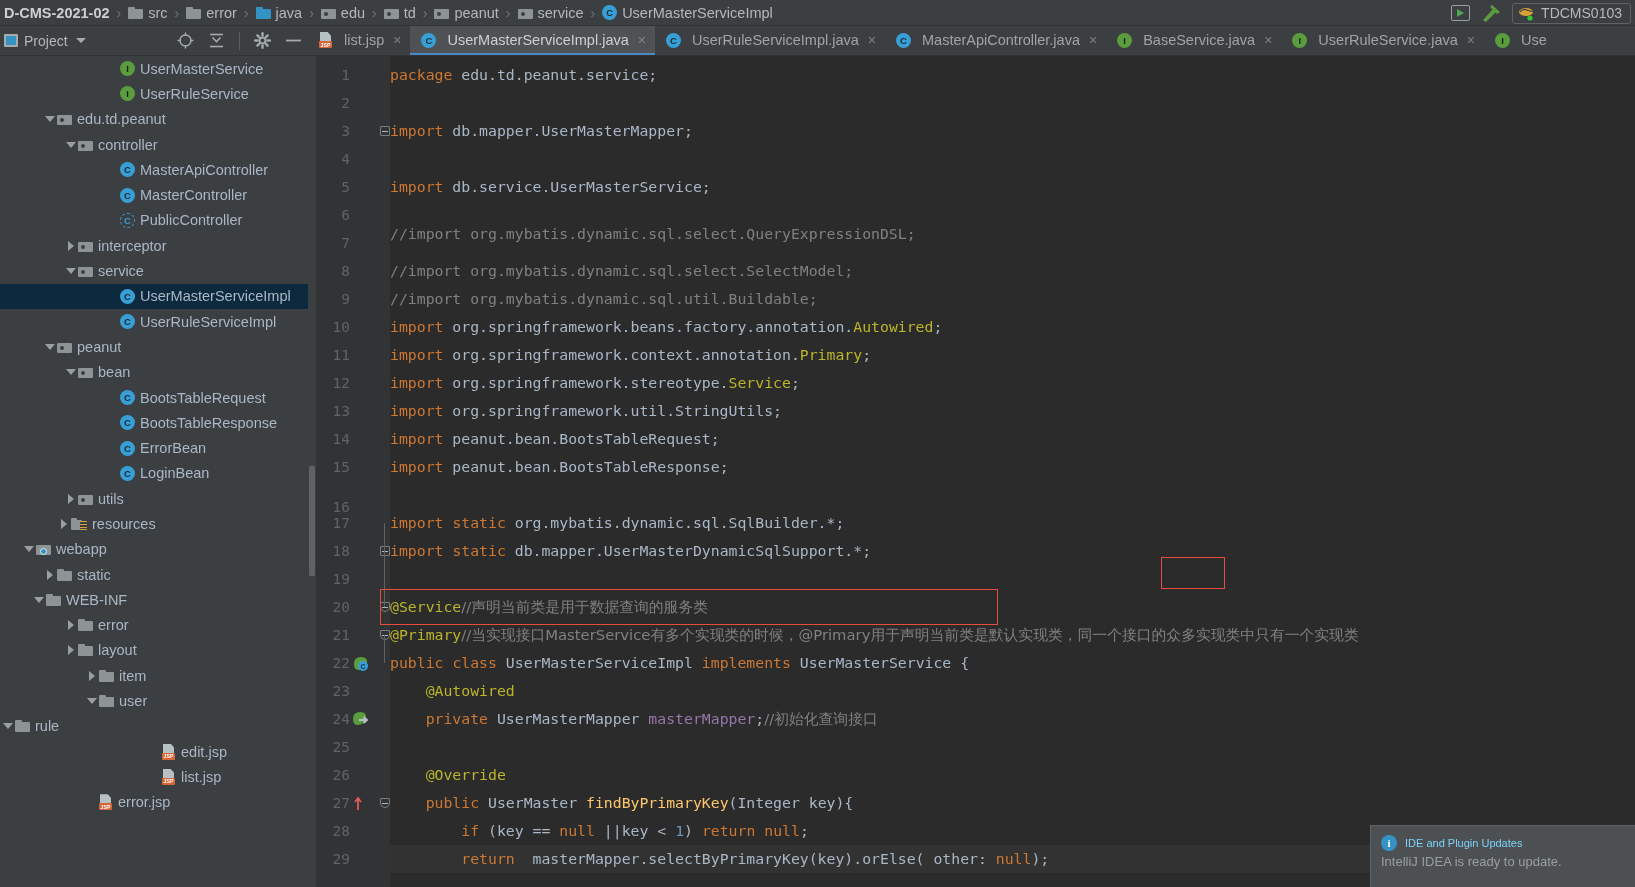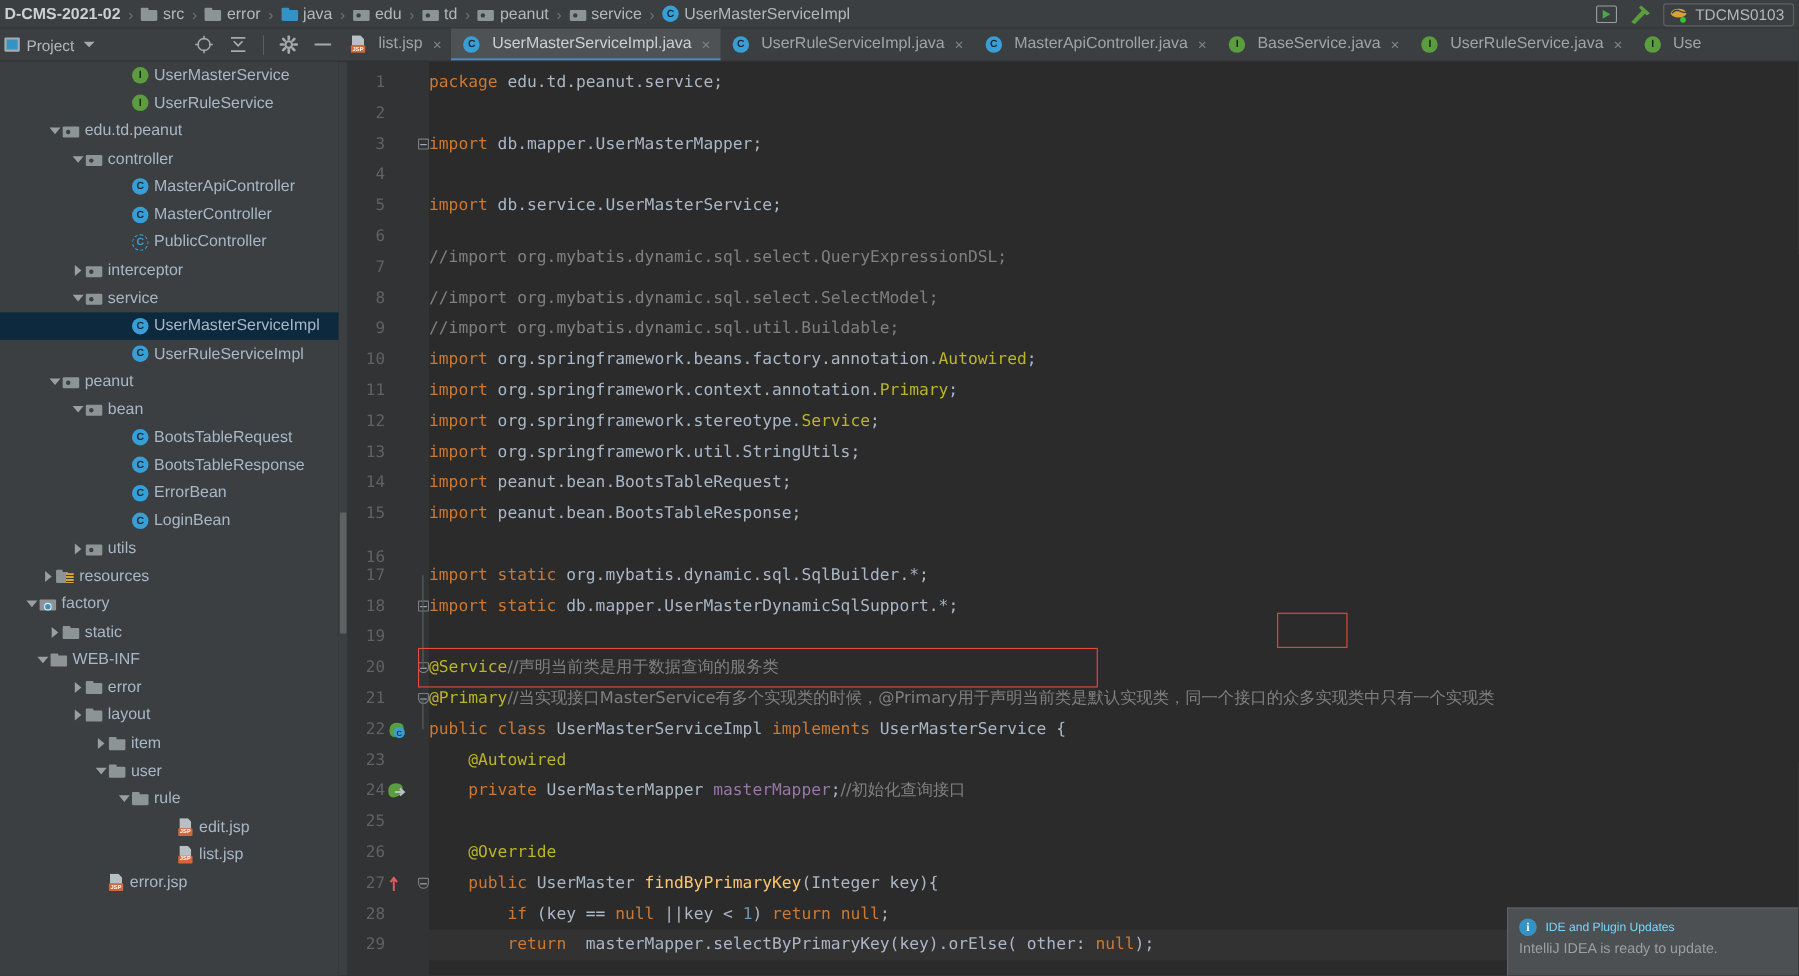--- a/index.html
+++ b/index.html
@@ -412,35 +412,35 @@
         <span class="ic badge c">C</span>
         <span class="lbl">LoginBean</span>
       </div>
       <div class="tree-row" style="padding-left: 63px;">
         <span class="tw">
           <span class="tri-right"></span>
         </span>
         <span class="ic icon-pkg"></span>
         <span class="lbl">utils</span>
       </div>
-      <div class="tree-row" style="padding-left: 36px;">
+      <div class="tree-row" style="padding-left: 36px; margin-left: 20px;">
         <span class="tw">
           <span class="tri-right"></span>
         </span>
         <span class="ic icon-res">
           <span class="res-lines"></span>
         </span>
         <span class="lbl">resources</span>
       </div>
       <div class="tree-row" style="padding-left: 21px;">
         <span class="tw">
           <span class="tri-down"></span>
         </span>
         <span class="ic icon-web"></span>
-        <span class="lbl">factory</span>
+        <span class="lbl">webapp</span>
       </div>
       <div class="tree-row" style="padding-left: 42px;">
         <span class="tw">
           <span class="tri-right"></span>
         </span>
         <span class="ic icon-pfold"></span>
         <span class="lbl">static</span>
       </div>
       <div class="tree-row" style="padding-left: 31px;">
         <span class="tw">
@@ -470,21 +470,21 @@
         <span class="ic icon-pfold"></span>
         <span class="lbl">item</span>
       </div>
       <div class="tree-row" style="padding-left: 84px;">
         <span class="tw">
           <span class="tri-down"></span>
         </span>
         <span class="ic icon-pfold"></span>
         <span class="lbl">user</span>
       </div>
-      <div class="tree-row" style="padding-left: 105px;">
+      <div class="tree-row" style="">
         <span class="tw">
           <span class="tri-down"></span>
         </span>
         <span class="ic icon-pfold"></span>
         <span class="lbl">rule</span>
       </div>
       <div class="tree-row" style="padding-left: 147px;">
         <span class="tw"></span>
         <span class="ic icon-jsp">
           <span class="pg"></span>

